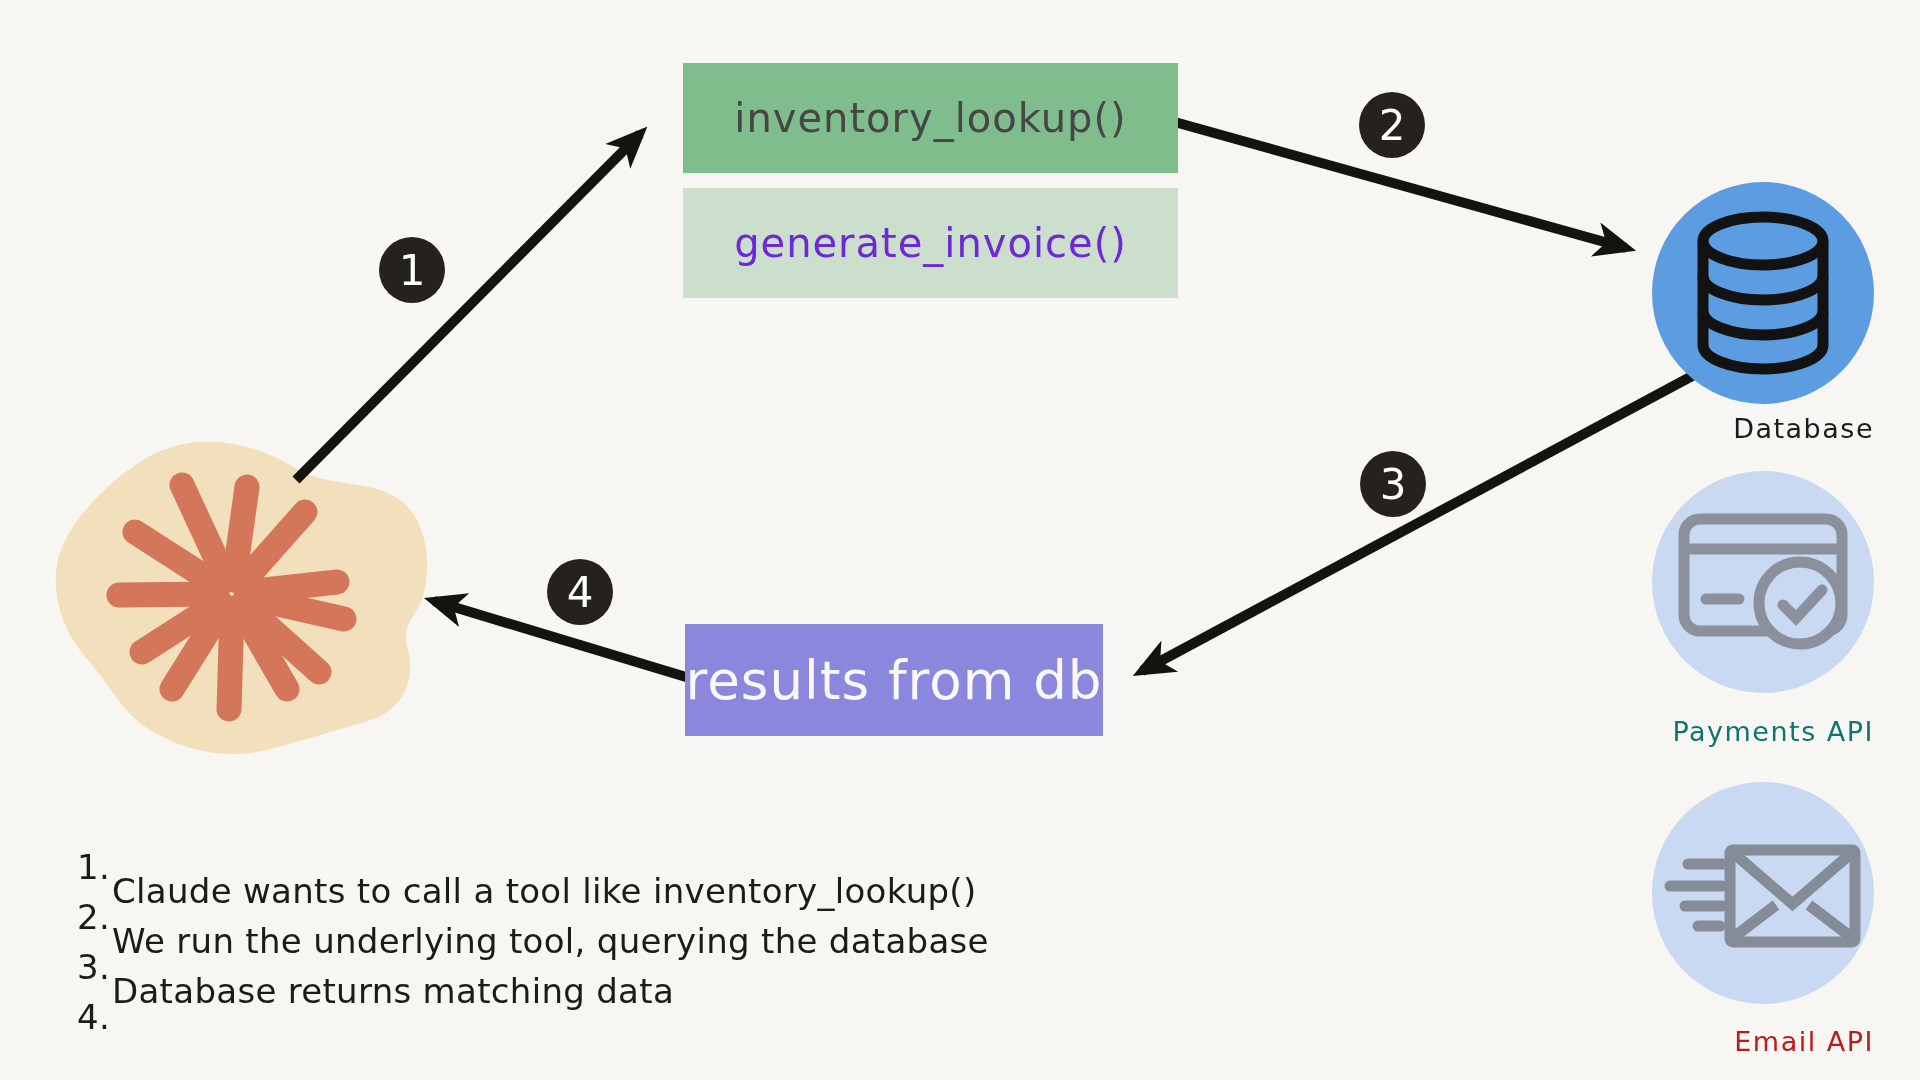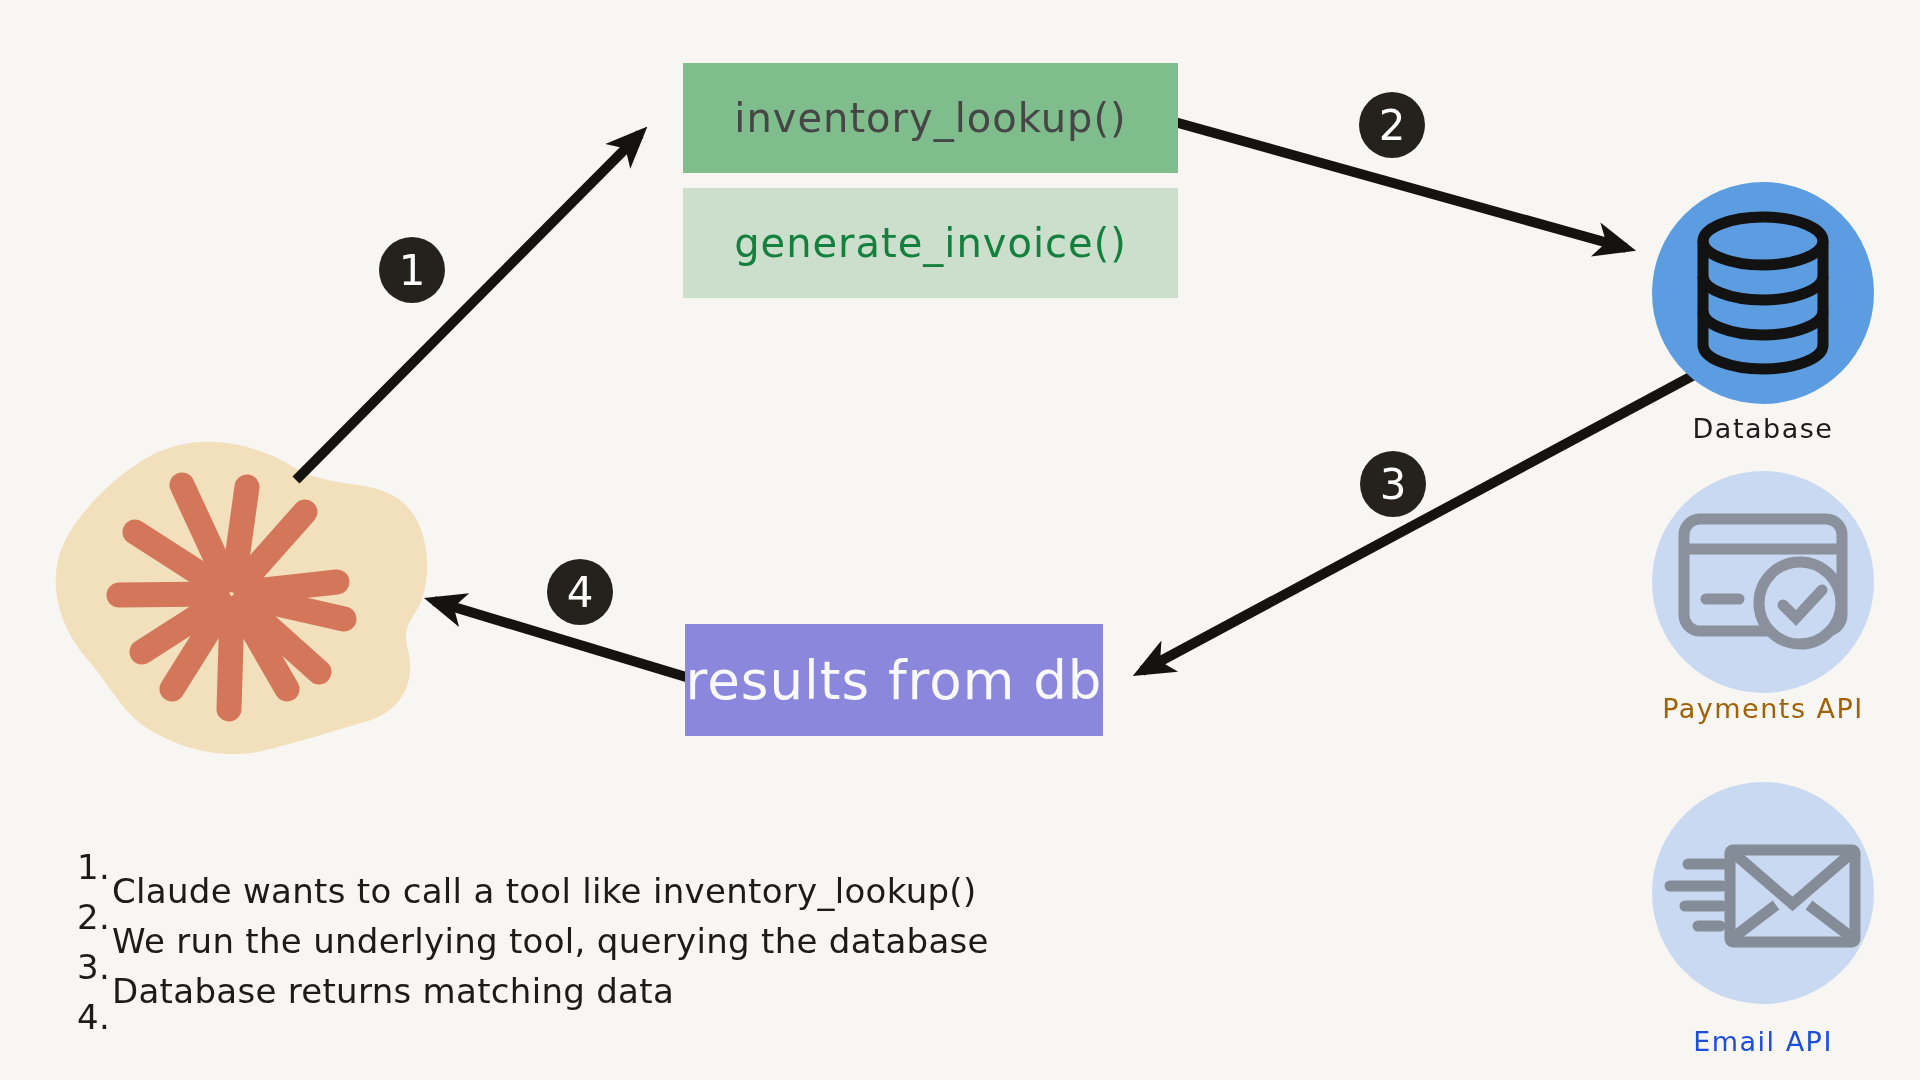--- a/index.html
+++ b/index.html
@@ -9,42 +9,42 @@
   }
   .layer{position:absolute;left:0;top:0;width:1920px;height:1080px;}
 
   
   .toolbox{
     position:absolute;left:683px;width:495px;height:110px;
     display:flex;align-items:center;justify-content:center;
     font-size:40px;letter-spacing:1px;white-space:nowrap;
   }
   .toolbox.active{background:#7fbd8d;color:#464646;}
-  .toolbox.inactive{background:#cbdfcc;color:#15803d;}
+  .toolbox.inactive{background:#cbdfcc;color:#6d28d9;}
   #tool-0{top:63px}#tool-1{top:188px}#tool-2{top:313px}
 
   
   .resultbox{
     position:absolute;left:685px;top:624px;width:418px;height:112px;
     background:#8a87dc;color:#f9f8fd;display:flex;align-items:center;justify-content:center;
     font-size:53px;letter-spacing:1px;white-space:nowrap;
   }
 
   
-  .service{position:absolute;width:222px;text-align:center;}
+  .service{position:absolute;width:222px;text-align:right;}
   .bubble{width:222px;height:222px;border-radius:50%;display:flex;align-items:center;justify-content:center;}
   .svc-db{left:1652px;top:182px}
   .svc-pay{left:1652px;top:471px}
   .svc-email{left:1652px;top:782px}
   .svc-db .bubble{background:#5c9de1;}
   .bubble.dim{background:#c8d9f1;}
   .svc-label{font-size:27px;letter-spacing:1.5px;white-space:nowrap;}
   .svc-db .svc-label{color:#1c1c1c;margin-top:9px;}
-  .svc-pay .svc-label{color:#a16207;}
-  .svc-email .svc-label{color:#1d4ed8;margin-top:22px;}
+  .svc-pay .svc-label{color:#0f766e;margin-top:23px;}
+  .svc-email .svc-label{color:#b91c1c;margin-top:22px;}
 
   
   .badge{
     position:absolute;width:66px;height:66px;border-radius:50%;
     background:#25221d;color:#ffffff;display:flex;align-items:center;justify-content:center;
     font-size:42px;
   }
   #badge-0{left:379px;top:237px}
   #badge-1{left:1359px;top:92px}
   #badge-2{left:1360px;top:451px}

